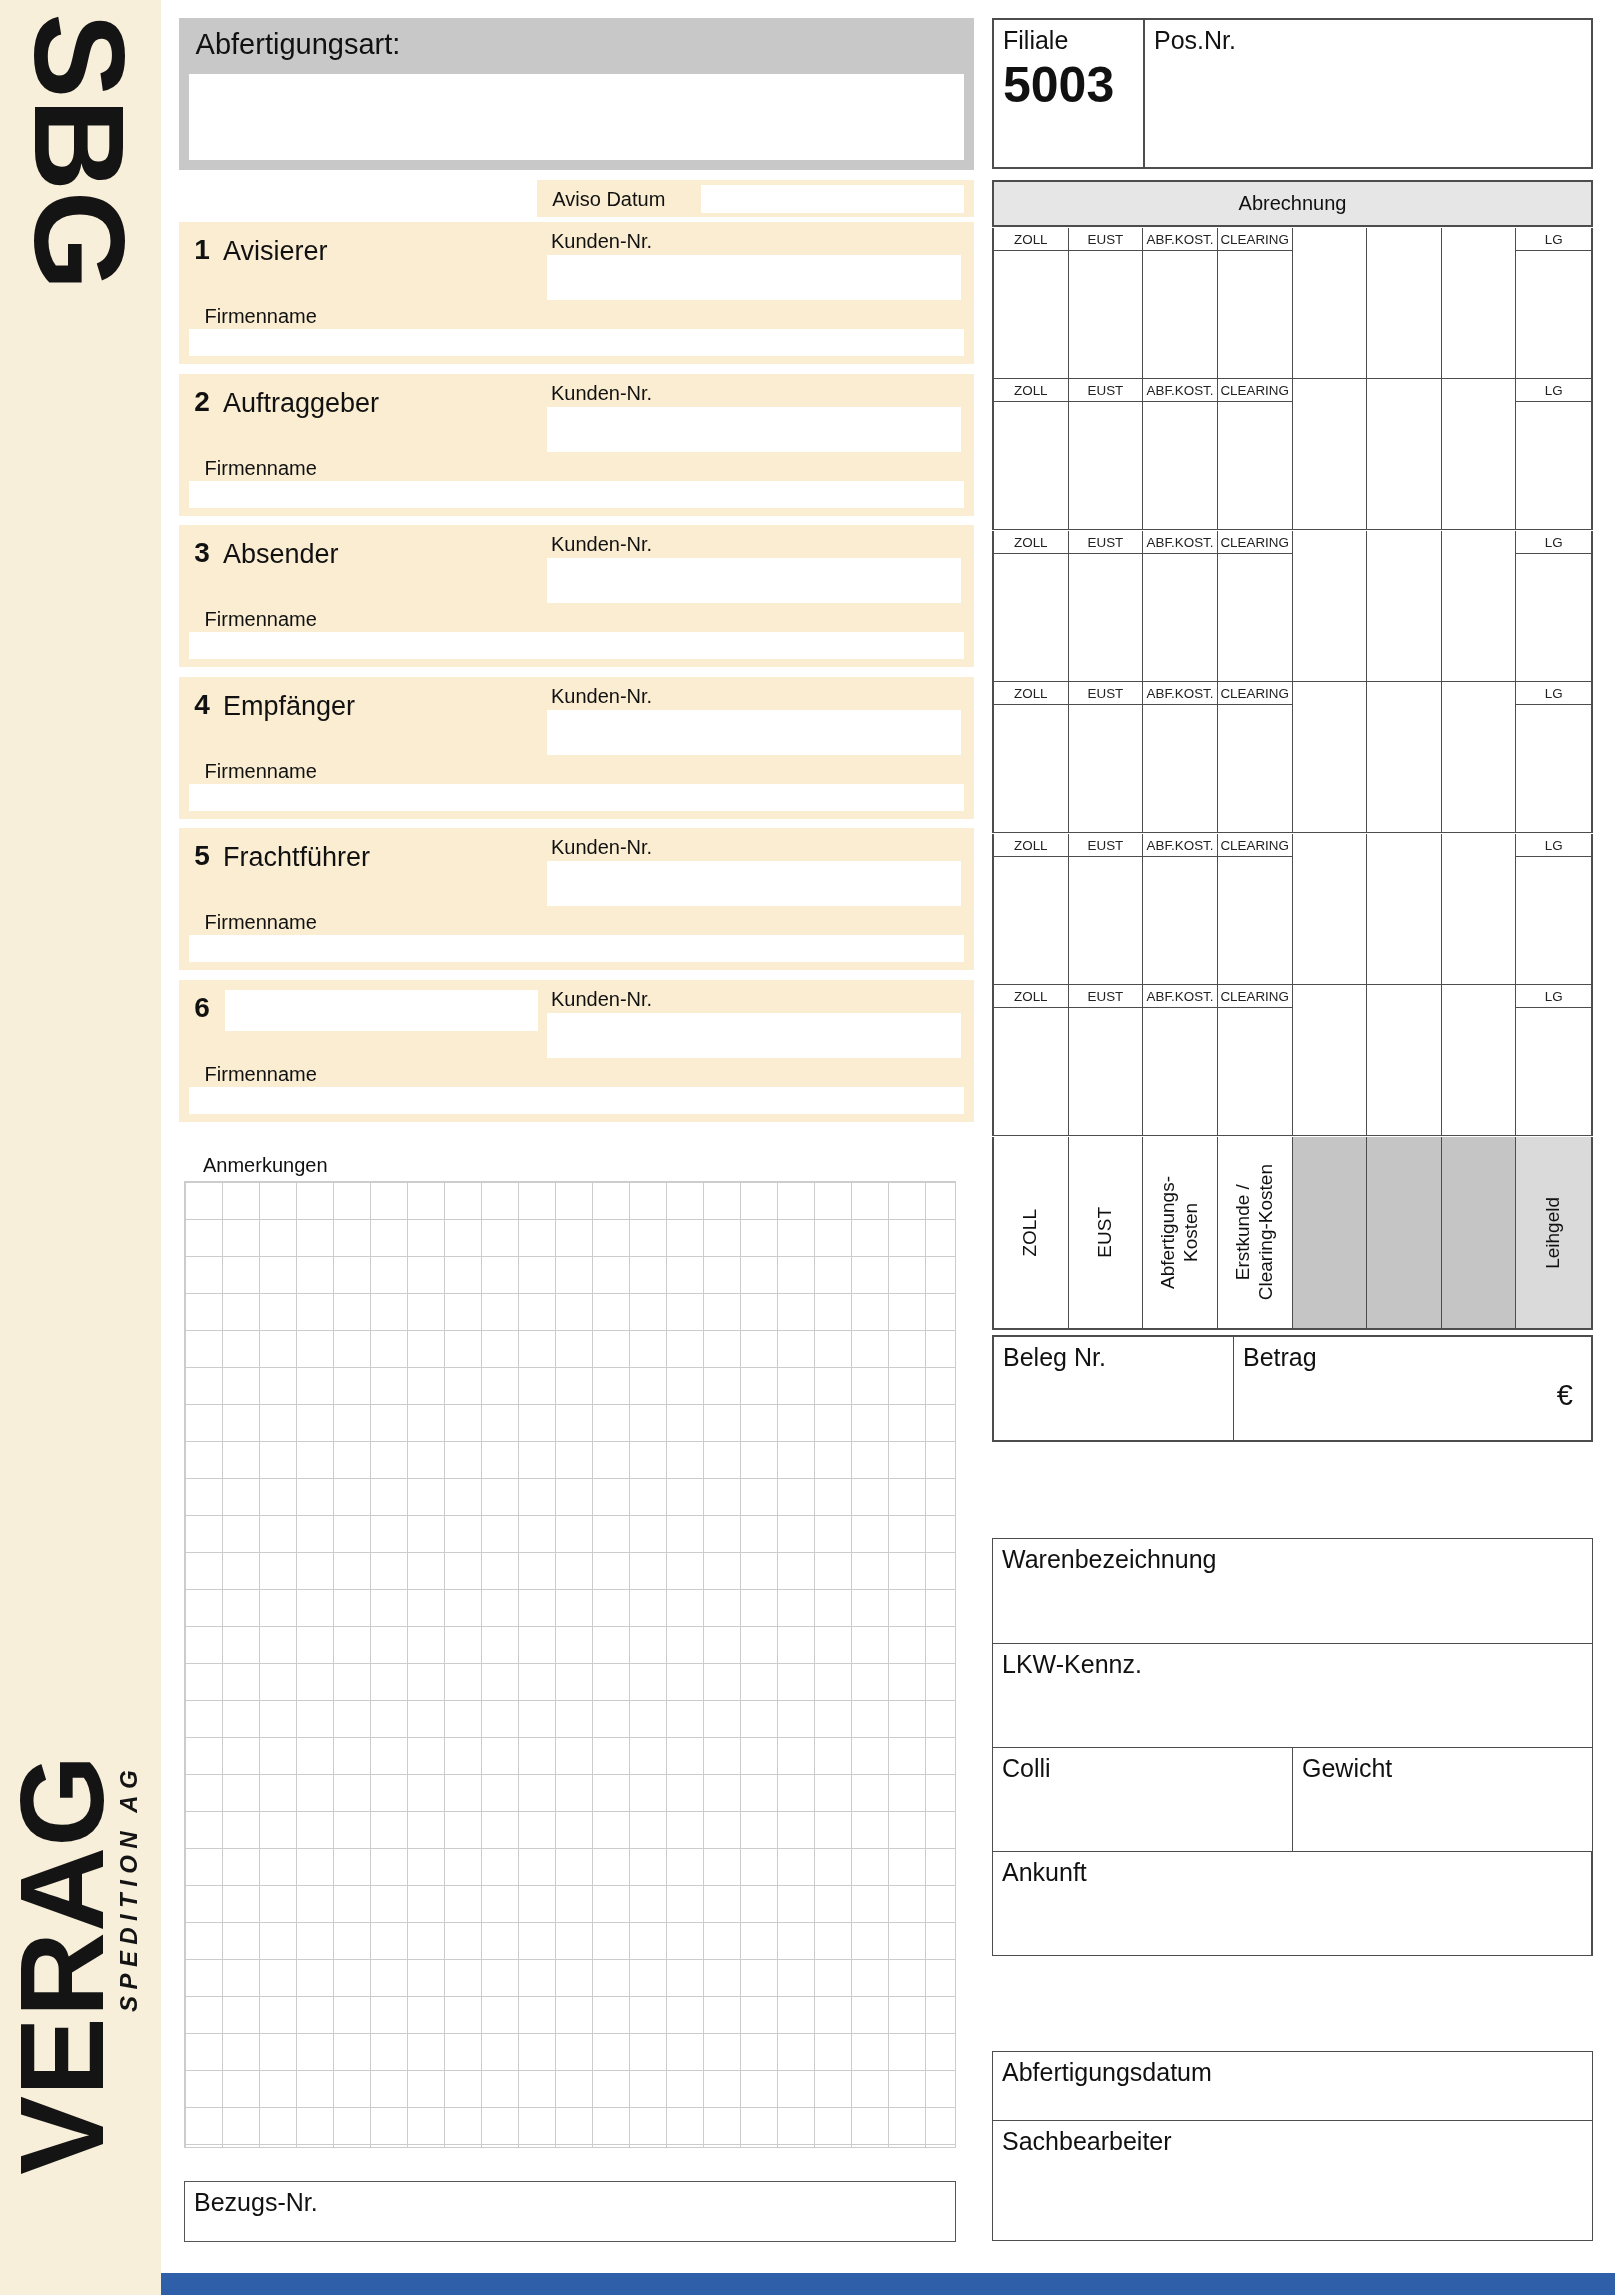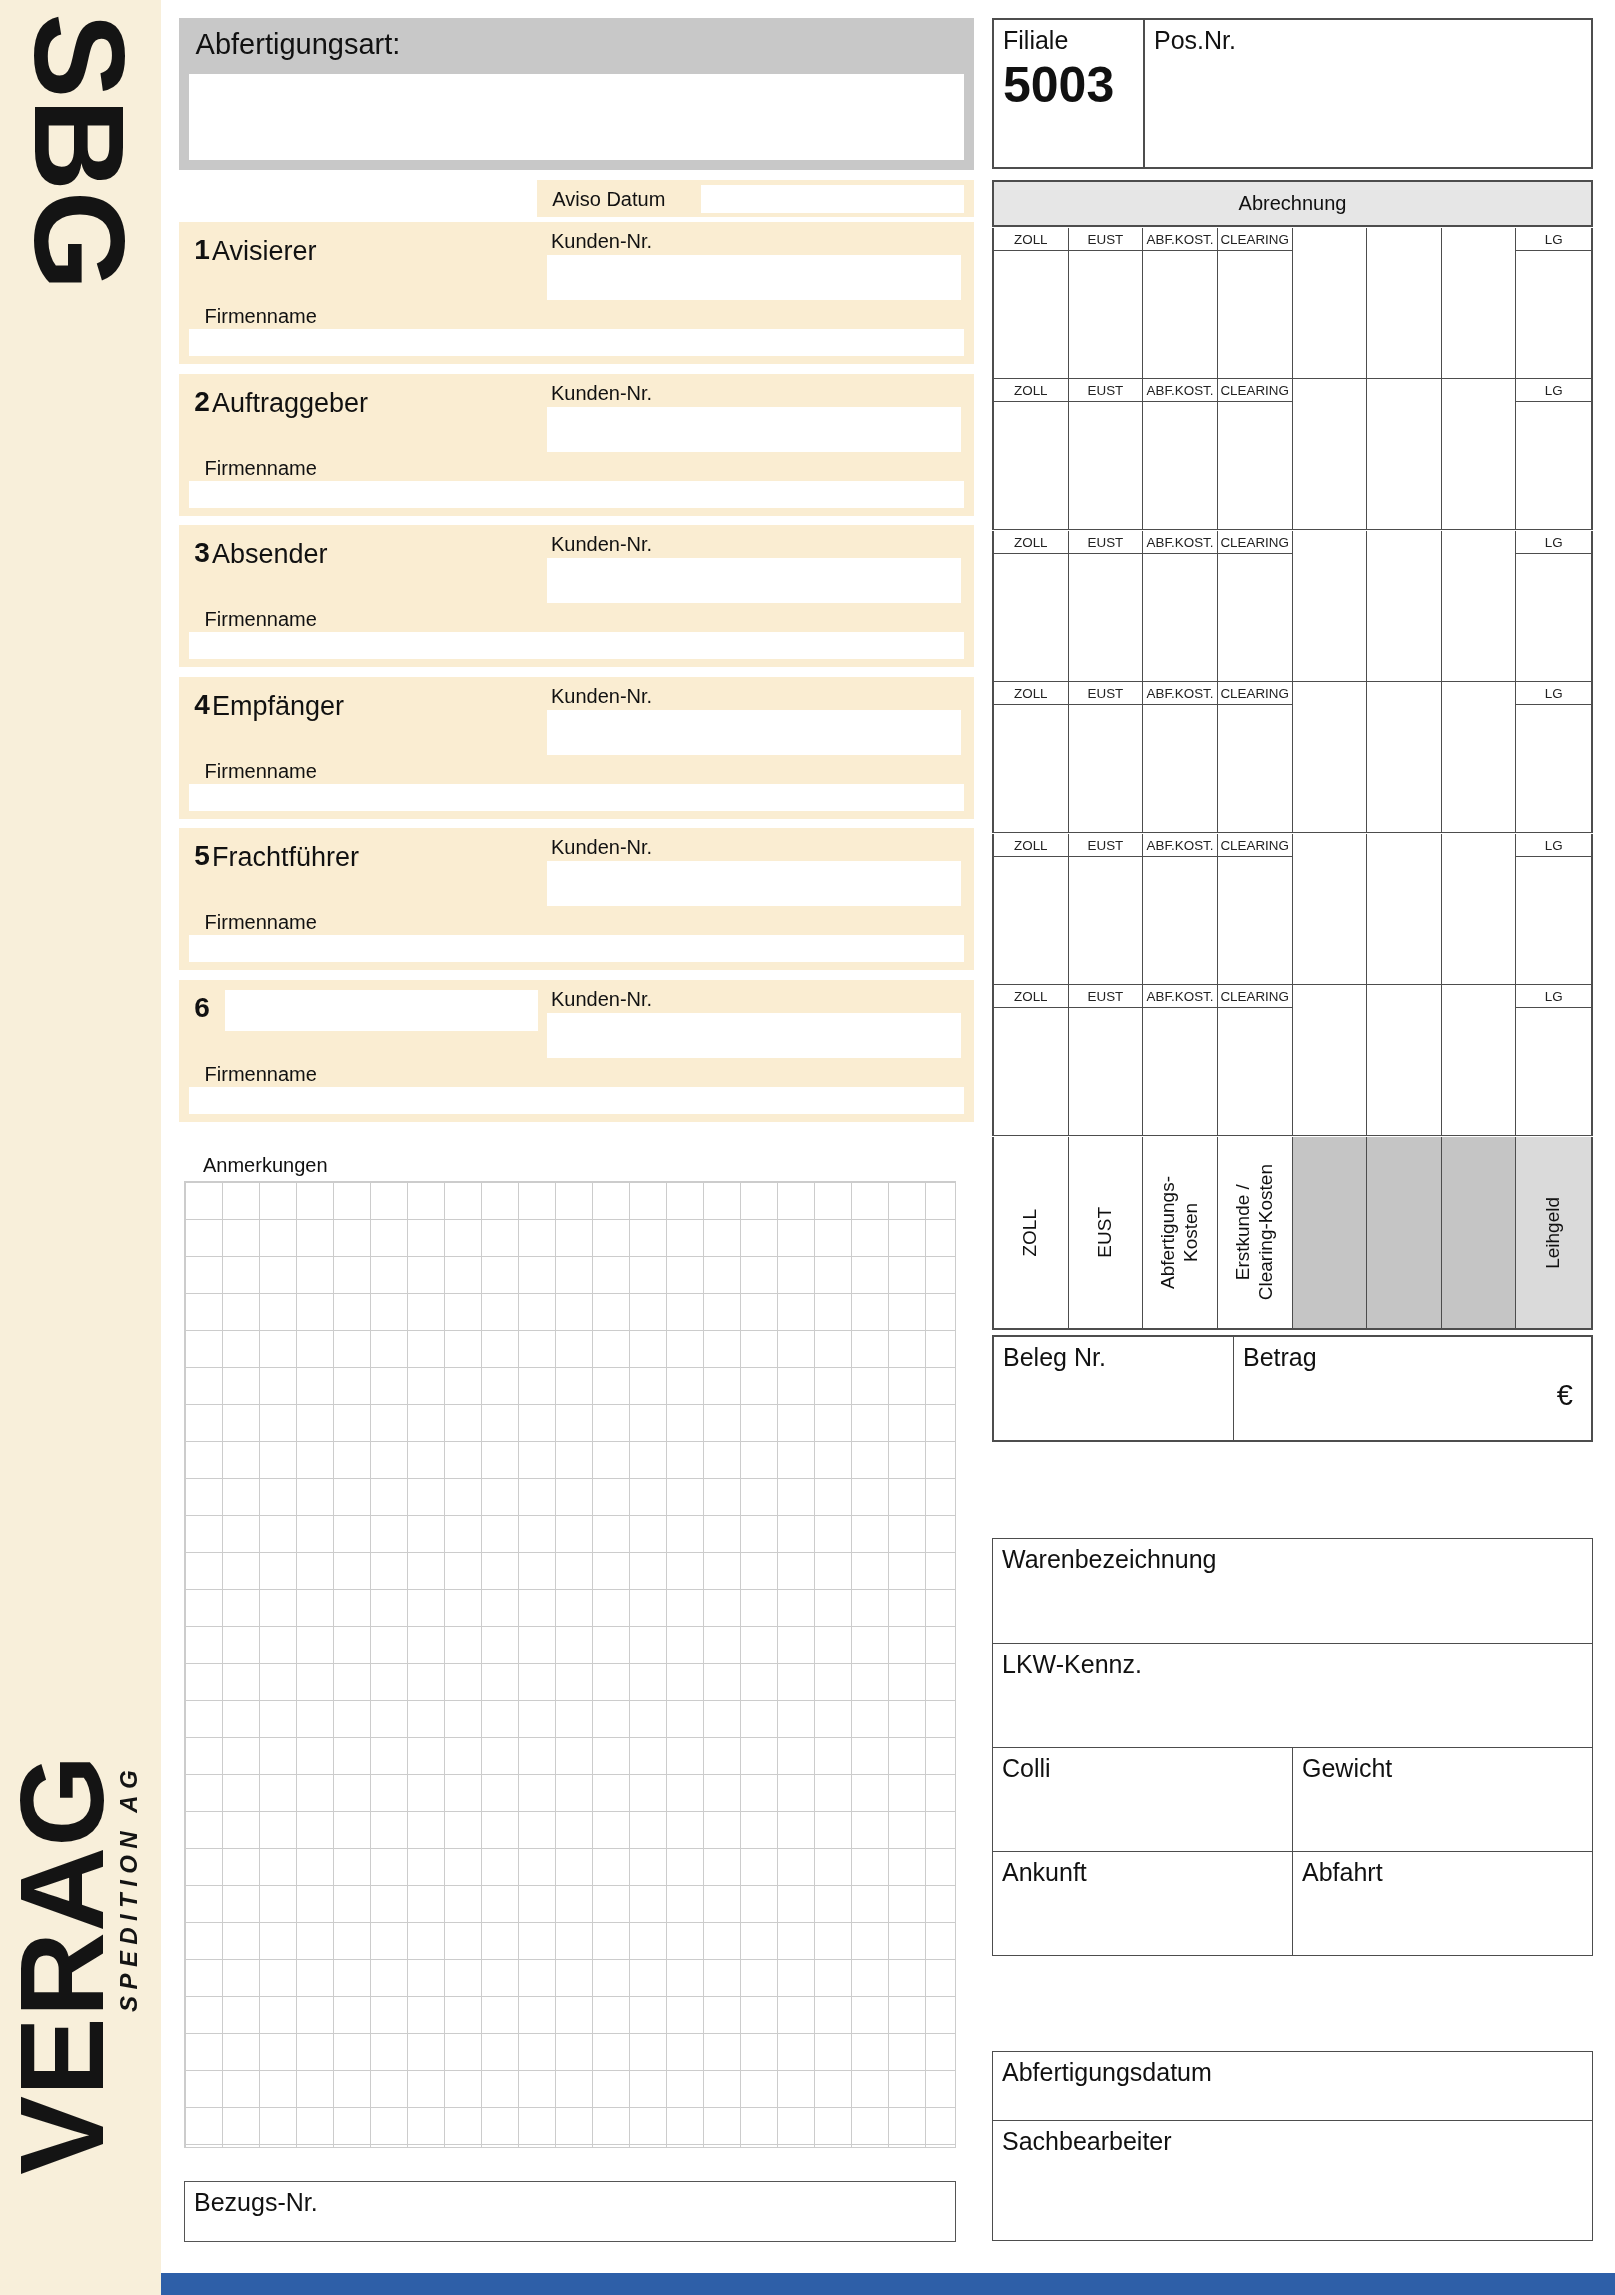--- a/index.html
+++ b/index.html
@@ -25,21 +25,21 @@
   .filiale-value { position: absolute; left: 9px; top: 36px; font-size: 50px; font-weight: bold; }
 
   
   .aviso-strip { position: absolute; left: 537px; top: 180px; width: 437px; height: 37px; background: #FAEDD2; }
   .aviso-label { position: absolute; left: 15.3px; top: 7.7px; font-size: 20px; }
   .aviso-input { position: absolute; left: 164px; top: 4.5px; width: 263px; height: 28px; background: #fff; }
 
   
   .party-row { position: absolute; left: 179px; width: 795px; height: 142px; background: #FAEDD2; }
   .row-num  { position: absolute; left: 15.3px; top: 11.5px; font-size: 28px; font-weight: bold; }
-  .row-role { position: absolute; left: 33px; top: 14px; font-size: 27px; }
+  .row-role { position: absolute; left: 44px; top: 14px; font-size: 27px; }
   .row-role-input { position: absolute; left: 46px; top: 10.2px; width: 313px; height: 41px; background: #fff; }
   .kunden-label { position: absolute; left: 372px; top: 7.7px; font-size: 20px; }
   .kunden-input { position: absolute; left: 368px; top: 33px; width: 414px; height: 45px; background: #fff; }
   .firma-label  { position: absolute; left: 25.6px; top: 83px; font-size: 20px; }
   .firma-input  { position: absolute; left: 10.2px; top: 107px; width: 775px; height: 27px; background: #fff; }
 
   
   .abr-title { position: absolute; left: 992px; top: 180px; width: 601px; height: 47px; background: #E6E6E6; border: 2.6px solid #4d4d4d; display: flex; align-items: center; justify-content: center; font-size: 20px; }
   .abr-band { position: absolute; left: 992px; width: 601px; height: 151px; background: #fff; border-left: 2.6px solid #4d4d4d; border-right: 2.6px solid #4d4d4d; border-bottom: 1.9px solid #4d4d4d; display: grid; grid-template-columns: repeat(8, 1fr); }
   .abr-cell { border-right: 1.3px solid #4d4d4d; display: flex; flex-direction: column; }
@@ -425,23 +425,20 @@
         <div class="box-label-sm">Colli</div>
       </div>
       <div class="details-cell">
         <div class="box-label-sm">Gewicht</div>
       </div>
     </div>
     <div class="details-row details-split">
       <div class="details-cell">
         <div class="box-label-sm">Ankunft</div>
       </div>
-      <div class="details-cell">
-        <div class="box-label-sm">Abfahrt</div>
-      </div>
     </div>
   </div>
 
   <div class="datum-box">
     <div class="datum-row1">
       <div class="box-label-sm">Abfertigungsdatum</div>
     </div>
     <div class="datum-row2">
       <div class="box-label-sm">Sachbearbeiter</div>
     </div>

